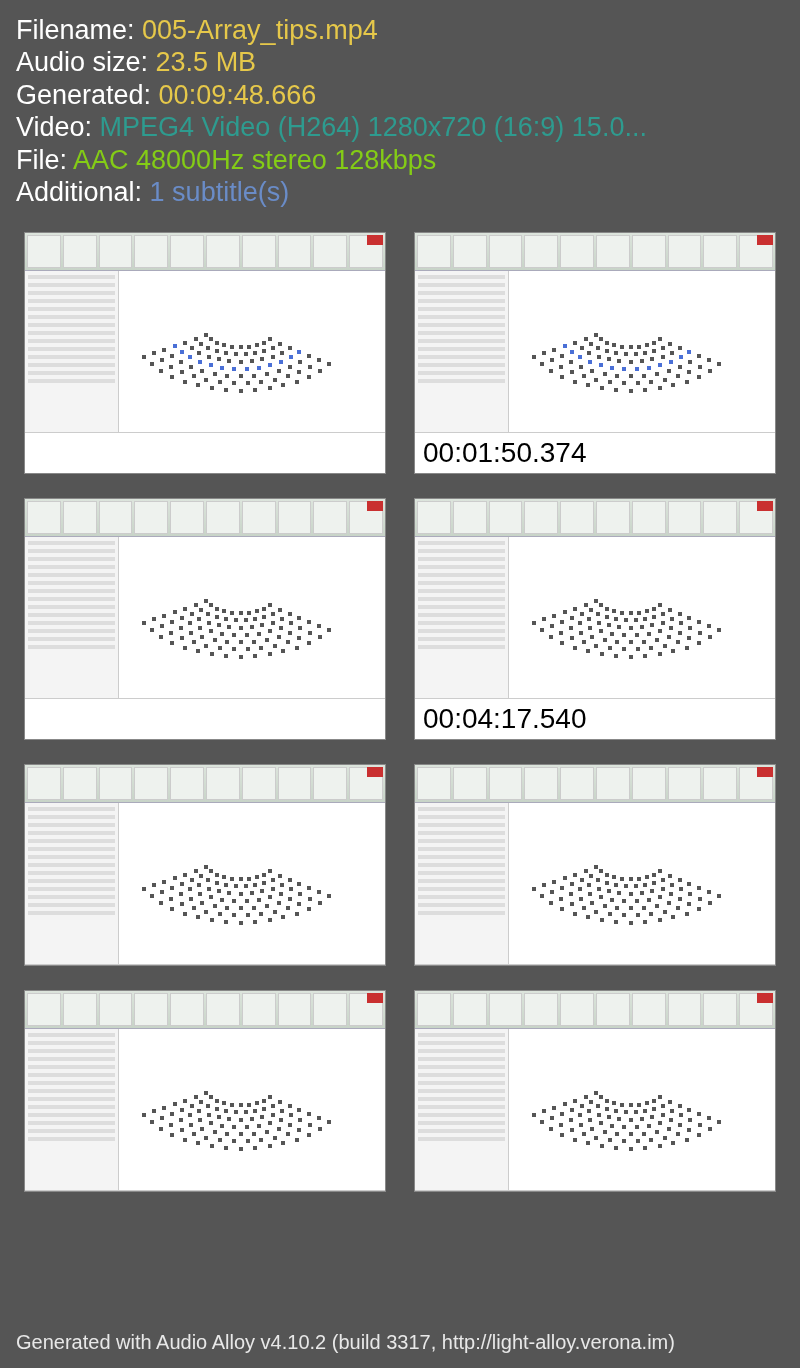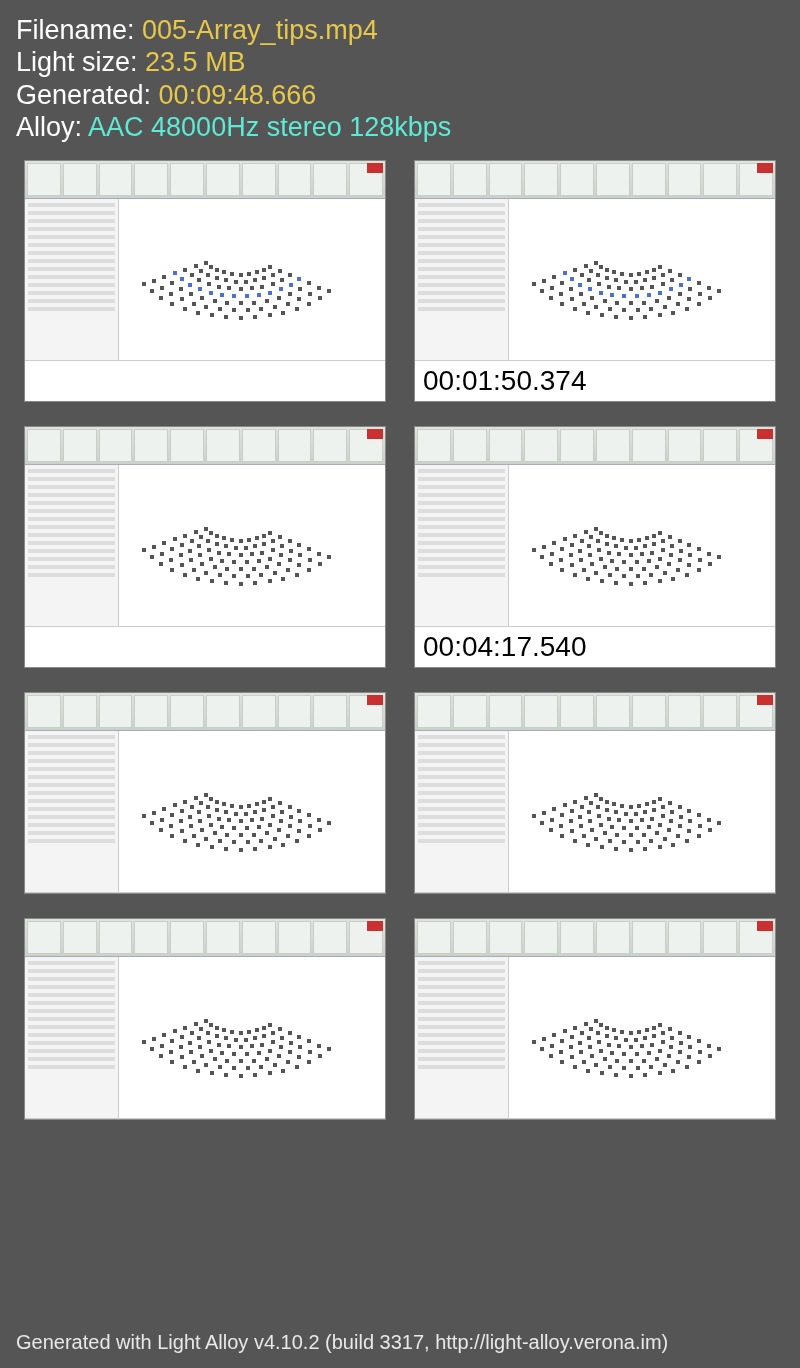--- a/index.html
+++ b/index.html
@@ -6,31 +6,31 @@
   body {
     background: #555555;
     font-family: Arial, Helvetica, sans-serif;
     width: 800px;
     height: 1368px;
     color: #ffffff;
     padding: 14px 16px;
     overflow: hidden;
   }
   .info-section {
-    margin-bottom: 12px;
+    margin-bottom: 20px;
   }
   .info-line {
     font-size: 27px;
     line-height: 1.2;
     white-space: nowrap;
   }
   .label-white { color: #ffffff; }
   .val-yellow { color: #e6c84a; }
   .val-teal { color: #2e9b8f; }
-  .val-orange { color: #5eead4; }
+  .val-orange { color: #84cc16; }
   .val-blue { color: #6a8cc7; }
   .thumbs-grid {
     display: grid;
     grid-template-columns: 1fr 1fr;
     gap: 24px 28px;
     padding: 4px 8px;
   }
   .thumb-cell {
     background: #ffffff;
     border: 1px solid #888;
@@ -105,27 +105,33 @@
   }
 </style>
 </head>
 <body>
 
 <div class="info-section">
   <div class="info-line">
     <span class="label-white">Filename: </span><span class="val-yellow">005-Array_tips.mp4</span>
   </div>
   <div class="info-line">
-    <span class="label-white">Light size: </span><span class="val-yellow">23.5 MB</span>
+    <span class="label-white">Audio size: </span><span class="val-yellow">23.5 MB</span>
   </div>
   <div class="info-line">
     <span class="label-white">Generated: </span><span class="val-yellow">00:09:48.666</span>
   </div>
   <div class="info-line">
-    <span class="label-white">Alloy: </span><span class="val-orange">AAC 48000Hz stereo 128kbps</span>
+    <span class="label-white">Video: </span><span class="val-teal">MPEG4 Video (H264) 1280x720 (16:9) 15.0...</span>
+  </div>
+  <div class="info-line">
+    <span class="label-white">File: </span><span class="val-orange">AAC 48000Hz stereo 128kbps</span>
+  </div>
+  <div class="info-line">
+    <span class="label-white">Additional: </span><span class="val-blue">1 subtitle(s)</span>
   </div>
 </div>
 
 <div class="thumbs-grid">
 <div class="thumb-cell">
       <div class="thumb-img">
         <div class="close-x"></div>
         <div class="fake-ribbon">
           <div class="fake-ribbon-btn"></div>
           <div class="fake-ribbon-btn"></div>
@@ -1144,13 +1150,13 @@
             <div class="fake-shape" style="width: 4px; height: 4px; background: rgb(85, 85, 85); border: none; left: 176px; top: 108.197px;"></div>
             <div class="fake-shape" style="width: 4px; height: 4px; background: rgb(85, 85, 85); border: none; left: 188.181px; top: 103.313px;"></div>
             <div class="fake-shape" style="width: 4px; height: 4px; background: rgb(85, 85, 85); border: none; left: 199.196px; top: 97.5176px;"></div>
             <div class="fake-shape" style="width: 4px; height: 4px; background: rgb(85, 85, 85); border: none; left: 208.856px; top: 90.9088px;"></div>
           </div>
         </div>
       </div>
     </div>
   </div>
 
-<div class="footer">Generated with Light Alloy v4.10.2 (build 3317, http://light-alloy.verona.im)</div>
+<div class="footer">Generated with Audio Alloy v4.10.2 (build 3317, http://light-alloy.verona.im)</div>
 
 </body></html>

